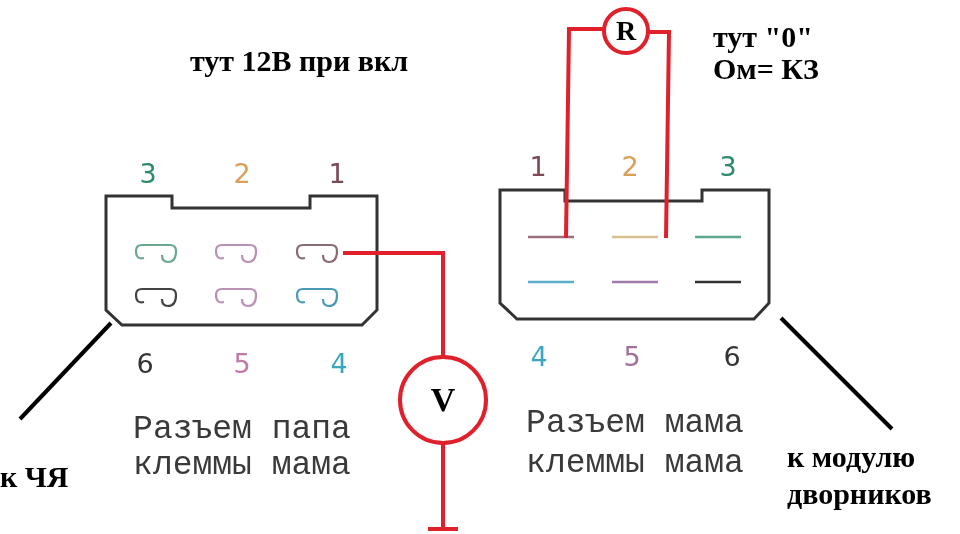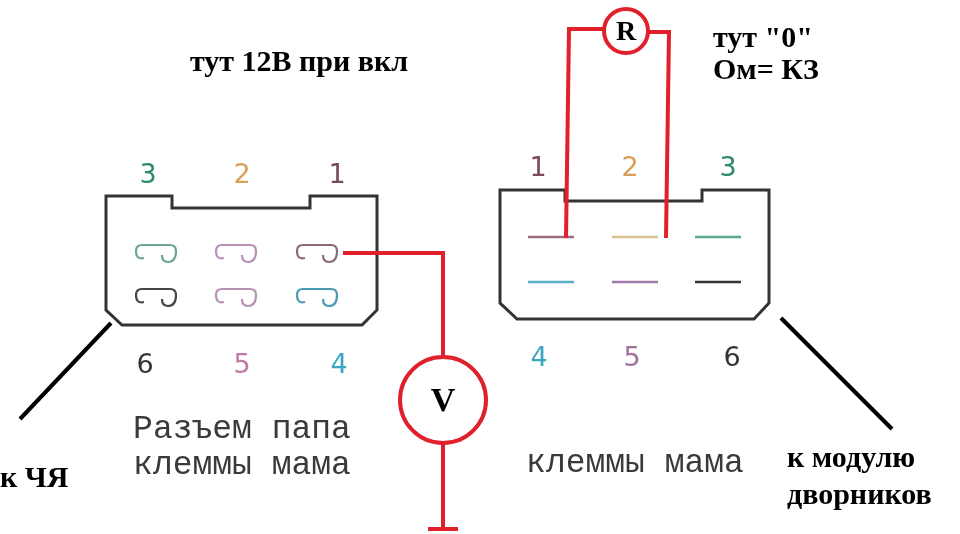--- a/index.html
+++ b/index.html
@@ -91,18 +91,19 @@
 
   <div class="pin" style="left:523px; top:152px; color:#7a4a55;">1</div>
   <div class="pin" style="left:615px; top:152px; color:#d9a05b;">2</div>
   <div class="pin" style="left:713px; top:152px; color:#2e8b6a;">3</div>
   <div class="pin" style="left:524px; top:342px; color:#3aa6c0;">4</div>
   <div class="pin" style="left:617px; top:342px; color:#a0709a;">5</div>
   <div class="pin" style="left:717px; top:342px; color:#333333;">6</div>
 
   <div class="caption" style="left:112px; top:412px; width:260px;">Разъем папа</div>
   <div class="caption" style="left:112px; top:448px; width:260px;">клеммы мама</div>
+  <div class="caption" style="left:505px; top:406px; width:260px;">Разъем мама</div>
   <div class="caption" style="left:505px; top:446px; width:260px;">клеммы мама</div>
 
   <div class="meter" style="left:413px; top:380px; width:60px; line-height:40px;">V</div>
   <div class="meter" style="left:606px; top:13px; width:40px; font-size:28px; line-height:36px;">R</div>
 
 </div>
 
 </body></html>

